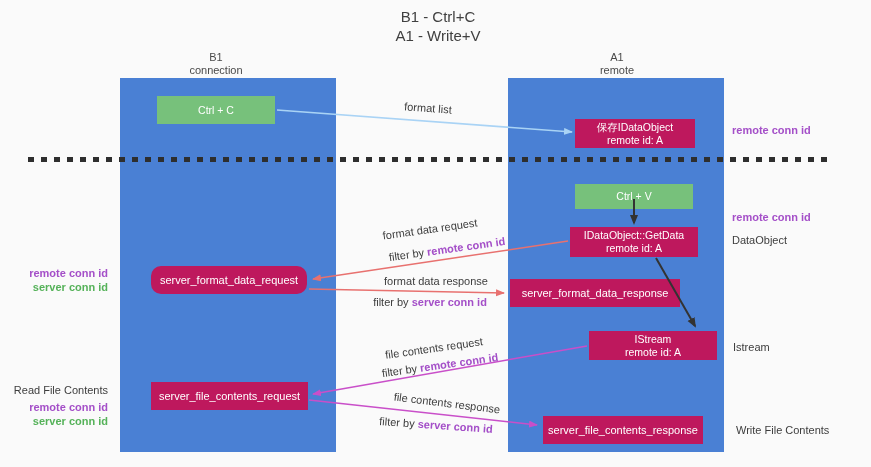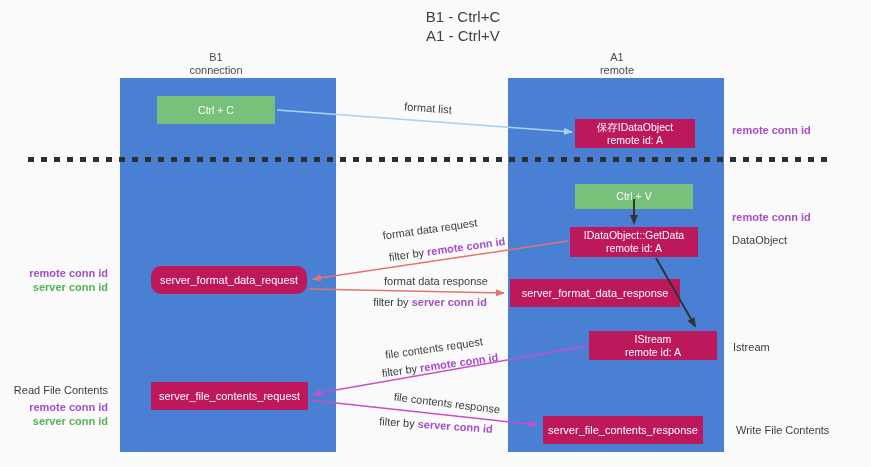--- a/index.html
+++ b/index.html
@@ -3,21 +3,21 @@
 <meta charset="utf-8">
 <style>
   html,body { margin:0; padding:0; background:#fafafa; }
   .canvas {
     position:relative; width:871px; height:467px; overflow:hidden;
     background:#fafafa;
     font-family:"Liberation Sans", sans-serif;
     color:#3d3d3d;
   }
   .title {
-    position:absolute; top:7px; left:463px; transform:translateX(-50%);
+    position:absolute; top:7px; left:438px; transform:translateX(-50%);
     text-align:center; font-size:15px; line-height:19px; color:#404040;
   }
   .colhead {
     position:absolute; top:51px; transform:translateX(-50%);
     text-align:center; font-size:11px; line-height:13px; color:#4a4a4a;
   }
   .col { position:absolute; top:78px; height:374px; width:216px; background:#4a80d4; z-index:1; }
   .dashline {
     position:absolute; top:157px; left:28px; width:806px; height:5px; z-index:3;
     background:repeating-linear-gradient(90deg,#2e2e2e 0 6px,transparent 6px 13px);
@@ -36,21 +36,21 @@
   .leftlbl { left:8px; width:100px; text-align:right; }
   svg.arrows { position:absolute; top:0; left:0; z-index:5; pointer-events:none; }
 </style>
 </head>
 <body>
 
 <div class="canvas">
 
   <div class="title">
     <div>B1 - Ctrl+C</div>
-    <div>A1 - Ctrl+V</div>
+    <div>A1 - Write+V</div>
   </div>
 
   <div class="colhead" style="left:216px;">
     <div>B1</div>
     <div>connection</div>
   </div>
   <div class="colhead" style="left:617px;">
     <div>A1</div>
     <div>remote</div>
   </div>

